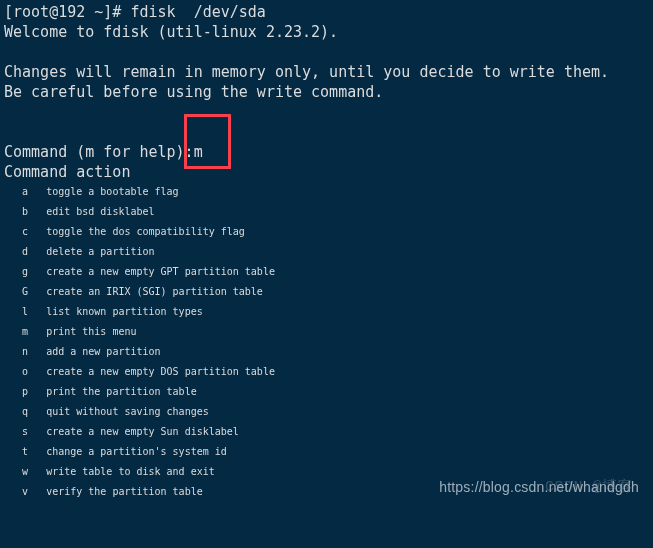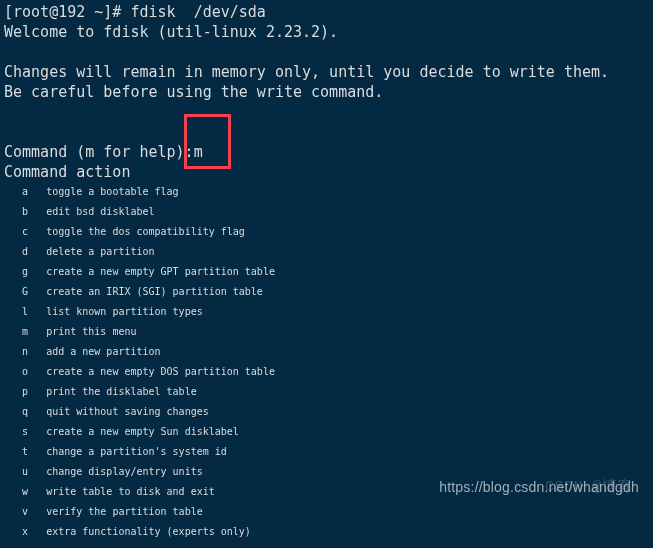--- a/index.html
+++ b/index.html
@@ -106,28 +106,26 @@
       <div class="menu-line">   <span>a</span>   <span>toggle a bootable flag</span></div>
       <div class="menu-line">   <span>b</span>   <span>edit bsd disklabel</span></div>
       <div class="menu-line">   <span>c</span>   <span>toggle the dos compatibility flag</span></div>
       <div class="menu-line">   <span>d</span>   <span>delete a partition</span></div>
       <div class="menu-line">   <span>g</span>   <span>create a new empty GPT partition table</span></div>
       <div class="menu-line">   <span>G</span>   <span>create an IRIX (SGI) partition table</span></div>
       <div class="menu-line">   <span>l</span>   <span>list known partition types</span></div>
       <div class="menu-line">   <span>m</span>   <span>print this menu</span></div>
       <div class="menu-line">   <span>n</span>   <span>add a new partition</span></div>
       <div class="menu-line">   <span>o</span>   <span>create a new empty DOS partition table</span></div>
-      <div class="menu-line">   <span>p</span>   <span>print the disklabel table</span></div>
+      <div class="menu-line">   <span>p</span>   <span>print the partition table</span></div>
       <div class="menu-line">   <span>q</span>   <span>quit without saving changes</span></div>
       <div class="menu-line">   <span>s</span>   <span>create a new empty Sun disklabel</span></div>
       <div class="menu-line">   <span>t</span>   <span>change a partition's system id</span></div>
-      <div class="menu-line">   <span>u</span>   <span>change display/entry units</span></div>
       <div class="menu-line">   <span>w</span>   <span>write table to disk and exit</span></div>
       <div class="menu-line">   <span>v</span>   <span>verify the partition table</span></div>
-      <div class="menu-line">   <span>x</span>   <span>extra functionality (experts only)</span></div>
     </div>
 
   <div id="highlight-box" style="border-color: rgb(248, 64, 76);"></div>
 
   <div id="watermark-logo">CSDN @博客</div>
   <div id="watermark">https://blog.csdn.net/whandgdh</div>
 
 </div>
 
 </body></html>

